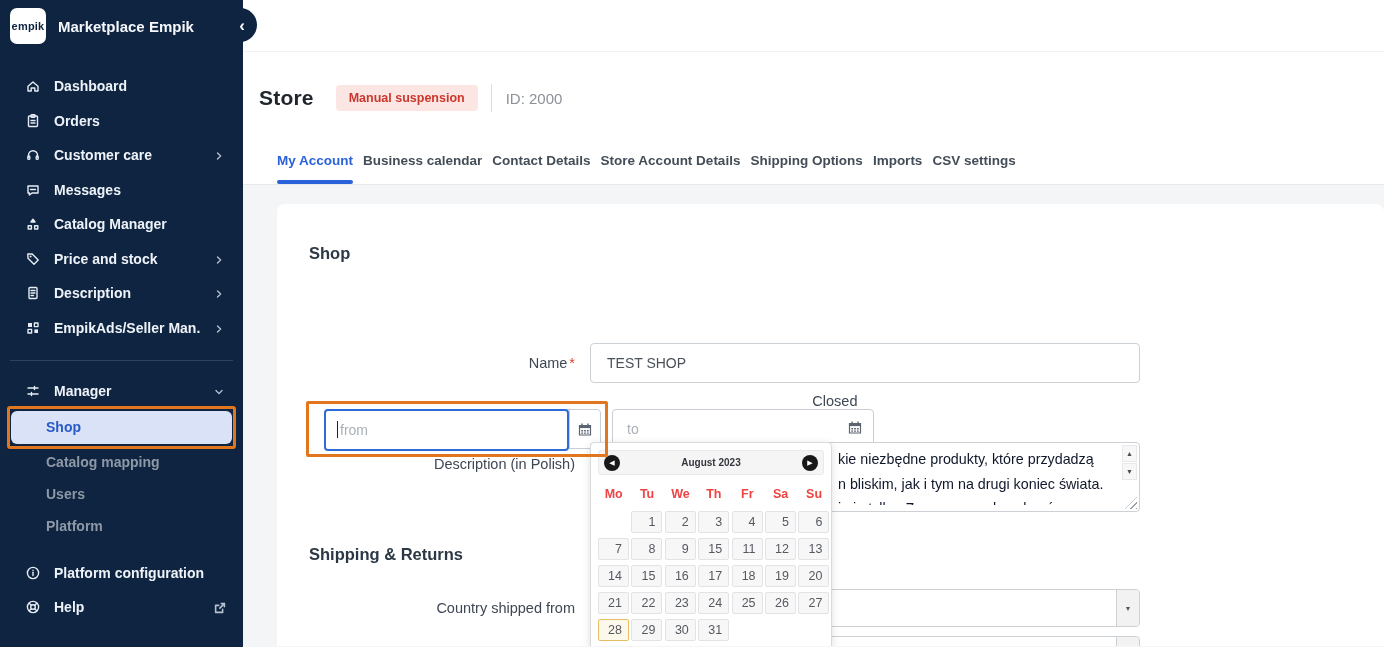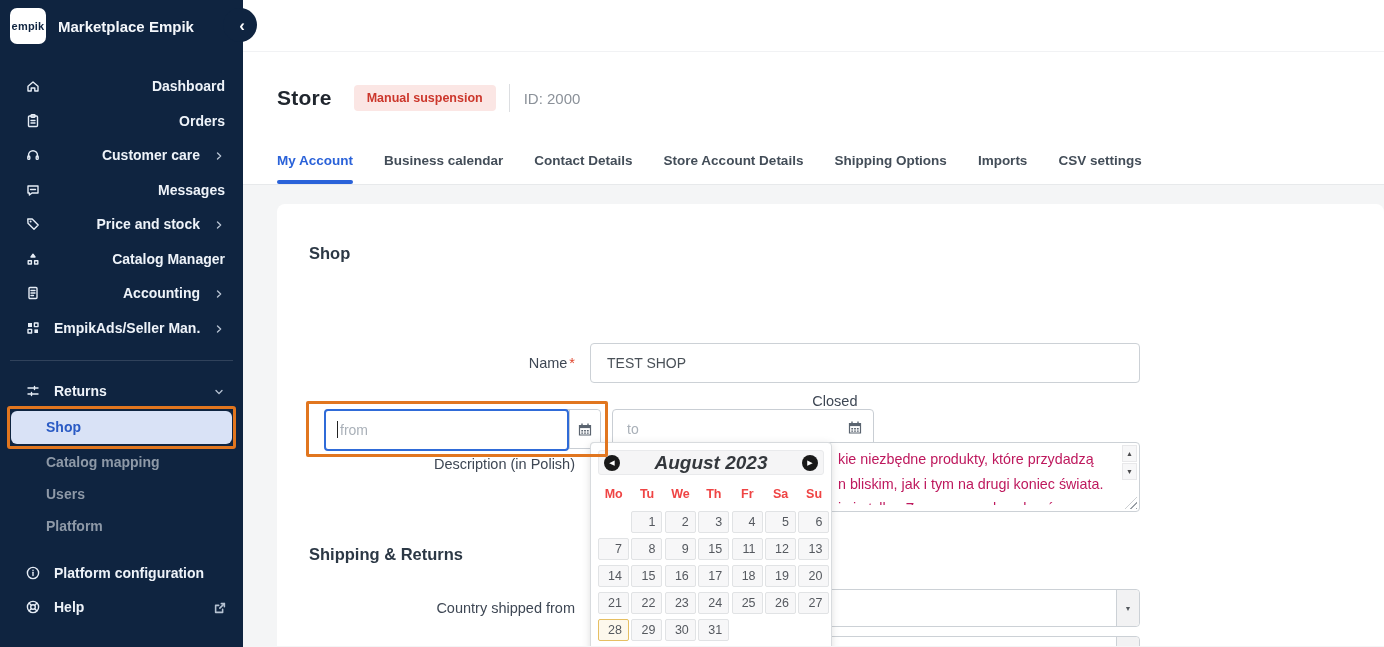--- a/index.html
+++ b/index.html
@@ -9,48 +9,48 @@
 
   
   .sidebar { position:relative; width:243px; height:647px; background:#0f2440; flex:0 0 243px; z-index:20; color:#ecf1f8; }
   .sb-header { display:flex; align-items:center; height:52px; padding-left:10px; gap:12px; }
   .logo-box { width:36px; height:36px; background:#fff; border-radius:7px; display:flex; align-items:center; justify-content:center; }
   .logo-box span { font-size:11px; font-weight:700; color:#0f2440; letter-spacing:.2px; }
   .sb-title { font-size:15px; font-weight:700; color:#f4f7fb; }
   .collapse-btn { position:absolute; top:8px; right:-14px; width:34px; height:34px; border-radius:50%; background:#0f2440; display:flex; align-items:center; justify-content:center; cursor:pointer; }
   .collapse-btn span { color:#fff; font-size:17px; font-weight:700; line-height:1; transform:translateX(2px); }
 
-  .sb-nav { margin-top:17px;text-align:right; }
+  .sb-nav { margin-top:17px; }
   .side-item { display:flex; align-items:center; height:34.5px; padding:0 18px 0 25px; gap:13px; font-size:14px; font-weight:700; color:#eef3f9; cursor:pointer; }
   .side-item .icn { width:16px; height:16px; flex:0 0 16px; display:flex; align-items:center; justify-content:center; }
   .side-item .lbl { flex:1; white-space:nowrap; overflow:hidden; }
   .side-item .chev { width:12px; height:12px; }
   svg.sicon { width:16px; height:16px; stroke:#e6edf6; fill:none; stroke-width:1.4; stroke-linecap:round; stroke-linejoin:round; }
   svg.chv { width:12px; height:12px; stroke:#b6c2d2; fill:none; stroke-width:1.8; stroke-linecap:round; stroke-linejoin:round; }
 
   .sb-divider { height:1px; background:rgba(255,255,255,.14); margin:15px 10px 13px 10px; }
 
   .sub-item { display:flex; align-items:center; height:32px; padding-left:46px; font-size:14px; font-weight:700; color:#8e99a7; cursor:pointer; }
   .sub-active-wrap { position:relative; margin:2px 11px; }
   .sub-active { height:33px; background:#d9e2f6; border-radius:6px; display:flex; align-items:center; padding-left:35px; font-size:14px; font-weight:700; color:#2a5ac4; cursor:pointer; }
   .shop-annotation { position:absolute; left:-4px; right:-4px; top:-5px; bottom:-5px; border:3px solid #e1761f; border-radius:3px; pointer-events:none; z-index:5; }
   .sb-gap { height:14px; }
 
   
   .main { flex:1; display:flex; flex-direction:column; background:#fff; }
   .topbar { height:52px; background:#fff; border-bottom:1px solid #f1f2f4; }
 
   .main-header { height:133px; position:relative; background:#fff; border-bottom:1px solid #e7e9eb; }
-  .title-row { position:absolute; top:32px; left:34px; display:flex; align-items:center; }
+  .title-row { position:absolute; top:32px; left:16px; display:flex; align-items:center; }
   .page-title { font-size:21px; font-weight:700; color:#20262e; letter-spacing:.2px; }
   .badge { margin-left:22px; background:#fbe6e4; color:#cc372c; font-size:12.5px; font-weight:700; padding:6px 13px; border-radius:4px; }
   .vdiv { width:1px; height:28px; background:#dcdee1; margin:0 14px 0 13px; }
   .store-id { font-size:15px; color:#8b9199; }
 
-  .tabs { position:absolute; bottom:0; left:34px; display:flex; gap:31px; }
+  .tabs { position:absolute; bottom:0; left:34px; display:flex; gap:10px; }
   .tab { position:relative; font-size:13.5px; font-weight:700; color:#434d58; padding-bottom:16px; cursor:pointer; white-space:nowrap; }
   .tab.active { color:#2a62d9; }
   .tab.active::after { content:""; position:absolute; left:0; right:0; bottom:0; height:4px; background:#2a62d9; border-radius:3px; }
 
   .content { flex:1; background:#f4f5f6; padding:19px 0 0 34px; }
   .card { position:relative; width:1107px; height:442px; background:#fff; border-radius:8px 8px 0 0; overflow:hidden; }
 
   .sec-title { position:absolute; left:32px; font-size:16.5px; font-weight:700; color:#2c3845; }
   .sec-shop { top:40px; }
   .sec-shipping { top:341px; }
@@ -78,38 +78,38 @@
   .cal-btn { flex:1; border-left:1px solid #c9ced4; display:flex; align-items:center; justify-content:center; cursor:pointer; border-radius:0 4px 4px 0; background:#fff; }
   .to-group { position:absolute; left:288px; top:0; width:262px; height:40px; border:1px solid #c9ced4; border-radius:4px; background:#fff; display:flex; align-items:center; }
   .to-input { flex:1; height:36px; border:none; outline:none; padding:0 14px; font-size:14px; color:#4a5158; background:transparent; font-family:"Liberation Sans", sans-serif; }
   .to-group .cal-ic { margin-right:10px; }
   .closed-annotation { position:absolute; left:-18px; top:-8px; width:302px; height:56px; border:3px solid #e1761f; border-radius:2px; pointer-events:none; z-index:8; }
   svg.cal-svg { width:16px; height:16px; fill:#5b6470; }
 
   
   .desc-box { position:relative; width:550px; height:70px; border:1px solid #ccd1d6; border-radius:4px; background:#fff; overflow:hidden; }
   .desc-text { position:absolute; left:0; top:0; right:17px; height:62px; overflow:hidden; padding-top:4px; }
-  .desc-line { padding-left:247px; font-size:14.3px; line-height:24.5px; color:#be185d; white-space:nowrap; }
+  .desc-line { padding-left:247px; font-size:14.3px; line-height:24.5px; color:#0f172a; white-space:nowrap; }
   .sb-btn { position:absolute; right:2px; width:15px; height:17px; background:#f7f7f8; border:1px solid #e8e8ea; display:flex; align-items:center; justify-content:center; font-size:7px; color:#4c4c4e; cursor:pointer; }
   .sb-btn.up { top:2px; }
   .sb-btn.down { top:20px; }
   .grip { position:absolute; right:2px; bottom:2px; width:12px; height:12px; cursor:nwse-resize;
     background:repeating-linear-gradient(315deg, #9aa0a6 0 1.2px, transparent 1.2px 4.2px);
     clip-path:polygon(100% 0, 100% 100%, 0 100%); }
 
   
   .select { width:550px; height:38px; border:1px solid #ccd1d6; border-radius:4px; background:#fff; display:flex; cursor:pointer; }
   .select .sel-val { flex:1; }
   .sel-arrow { width:23px; border-left:1px solid #ccd1d6; border-radius:0 4px 4px 0; background:#f2f2f3; display:flex; align-items:center; justify-content:center; font-size:7px; color:#55595e; }
 
   
   .cal-pop { position:absolute; left:313px; top:238px; width:242px; height:216px; background:#fff; border:1px solid #d8dbde; border-radius:4px; box-shadow:0 2px 8px rgba(0,0,0,.13); z-index:6; padding:4px 0 0 0; }
   .cal-head { margin:3px 7px 0 7px; height:25px; background:#f5f5f6; border:1px solid #e9eaec; border-radius:3px; display:flex; align-items:center; justify-content:space-between; padding:0 5px; }
   .cal-nav { width:16px; height:16px; border-radius:50%; background:#191919; color:#fff; font-size:7px; display:flex; align-items:center; justify-content:center; cursor:pointer; }
-  .cal-month { font-size:19px; font-weight:700; color:#34383d;font-style:italic; }
+  .cal-month { font-size:10px; font-weight:700; color:#34383d; }
   .cal-daynames { display:grid; grid-template-columns:repeat(7,33.4px); margin:12px 0 0 6px; }
   .cal-dn { text-align:center; font-size:12.5px; font-weight:700; color:#ef4444; }
   .cal-grid { display:grid; grid-template-columns:repeat(7,33.4px); row-gap:5.5px; margin:10px 0 0 6px; }
   .cal-cell { width:31px; height:21.5px; margin-left:1px; background:#f7f7f8; border:1px solid #e1e3e5; border-radius:2px; font-size:12.5px; color:#55595f; text-align:right; padding:3px 6px 0 0; cursor:pointer; }
   .cal-cell.today { border:1px solid #e6bf63; background:#fdf8ec; }
   .cal-cell.empty { visibility:hidden; }
 </style>
 </head>
 <body>
 
@@ -163,47 +163,47 @@
             <svg class="sicon" viewBox="0 0 16 16">
               <path d="M3 4h10v7H7l-2.6 2V11H3z"></path>
               <path d="M5.5 7.5h5"></path>
             </svg>
           </span>
         <span class="lbl">Messages</span>
       </div>
       <div class="side-item">
         <span class="icn">
             <svg class="sicon" viewBox="0 0 16 16">
+              <path d="M8 3.2 10 6H6z" fill="#e6edf6"></path>
+              <rect x="3.2" y="9.8" width="3.2" height="3.2"></rect>
+              <rect x="9.6" y="9.8" width="3.2" height="3.2"></rect>
+            </svg>
+          </span>
+        <span class="lbl">Catalog Manager</span>
+      </div>
+      <div class="side-item">
+        <span class="icn">
+            <svg class="sicon" viewBox="0 0 16 16">
               <path d="M2.8 3h4.4l6 6-4.2 4.2-6-6z"></path>
               <circle cx="5.6" cy="5.6" r="1" fill="#e6edf6" stroke="none"></circle>
             </svg>
           </span>
         <span class="lbl">Price and stock</span>
         <span class="chev"><svg class="chv" viewBox="0 0 16 16">
               <path d="M6 4l4.2 4L6 12"></path>
             </svg></span>
       </div>
       <div class="side-item">
         <span class="icn">
             <svg class="sicon" viewBox="0 0 16 16">
-              <path d="M8 3.2 10 6H6z" fill="#e6edf6"></path>
-              <rect x="3.2" y="9.8" width="3.2" height="3.2"></rect>
-              <rect x="9.6" y="9.8" width="3.2" height="3.2"></rect>
-            </svg>
-          </span>
-        <span class="lbl">Catalog Manager</span>
-      </div>
-      <div class="side-item">
-        <span class="icn">
-            <svg class="sicon" viewBox="0 0 16 16">
               <rect x="4" y="2.5" width="8" height="11" rx="1"></rect>
               <path d="M6 5.5h4M6 8h4M6 10.5h2.5"></path>
             </svg>
           </span>
-        <span class="lbl">Accounting</span>
+        <span class="lbl">Description</span>
         <span class="chev"><svg class="chv" viewBox="0 0 16 16">
               <path d="M6 4l4.2 4L6 12"></path>
             </svg></span>
       </div>
       <div class="side-item">
         <span class="icn">
             <svg class="sicon" viewBox="0 0 16 16">
               <rect x="3" y="3" width="4" height="4" fill="#e6edf6" stroke="none"></rect>
               <rect x="9.4" y="3" width="3.6" height="3.6"></rect>
               <rect x="3" y="9.4" width="3.6" height="3.6"></rect>
@@ -219,21 +219,21 @@
 
     <div class="sb-divider"></div>
 
     <div class="side-item">
       <span class="icn">
           <svg class="sicon" viewBox="0 0 16 16">
             <path d="M3 5h10M3 11h10"></path>
             <path d="M9.5 3.5v3M6.5 9.5v3"></path>
           </svg>
         </span>
-      <span class="lbl">Returns</span>
+      <span class="lbl">Manager</span>
       <span class="chev"><svg class="chv" viewBox="0 0 16 16">
             <path d="M4 6l4 4.2L12 6"></path>
           </svg></span>
     </div>
 
     <div class="sub-active-wrap">
       <div class="shop-annotation"></div>
       <div class="sub-active">
         <span>Shop</span>
       </div>

